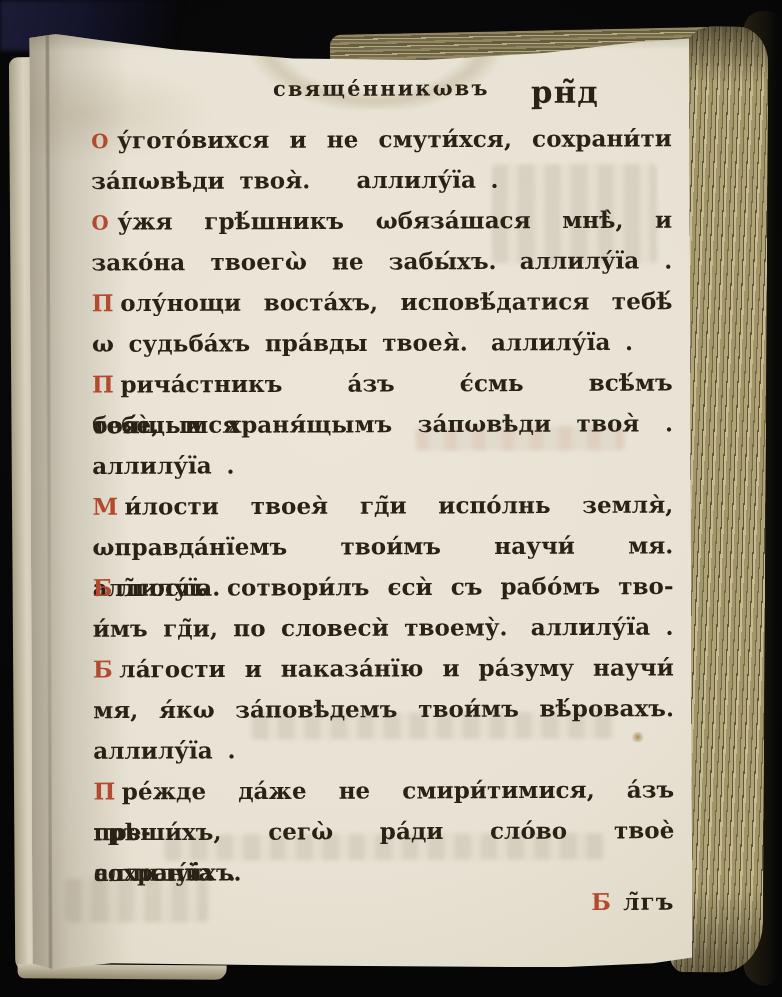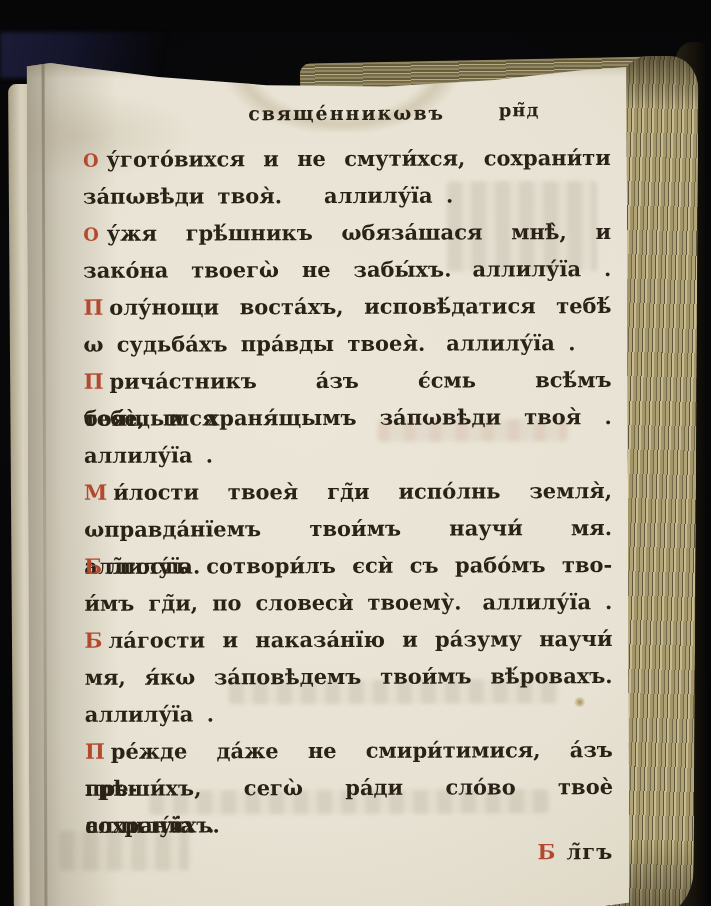--- a/index.html
+++ b/index.html
@@ -1,19 +1,19 @@
 <!DOCTYPE html>
 <html><head>
 <meta charset="utf-8">
 <style>
   html,body{margin:0;padding:0;}
   body{width:711px;height:906px;overflow:hidden;background:#060607;
        font-family:"DejaVu Serif",serif;}
   .scene{position:relative;width:711px;height:686px;background:
-      radial-gradient(130% 120% at 50% 45%, #0b0b0d 0%, #050506 70%, #000 100%); margin-top: 32px;}
+      radial-gradient(130% 120% at 50% 45%, #0b0b0d 0%, #050506 70%, #000 100%);}
   
   .cloth{position:absolute;left:0;top:0;width:190px;height:46px;
       background:linear-gradient(100deg, #1c1c38 0%, #14142a 40%, rgba(10,10,16,0) 85%);
       filter:blur(2px);}
   
   .top-edges{position:absolute;left:300px;top:28px;width:365px;height:32px;
       transform:rotate(-1.2deg);border-radius:10px;opacity:.95;z-index:1;
       background:repeating-linear-gradient(180deg,
         #9a8d63 0 2px,#6b6244 2px 4px,#c0b285 4px 5px,#7a7050 5px 7px);}
   
@@ -63,21 +63,21 @@
   .fleck{position:absolute;left:545px;top:636px;width:12px;height:10px;border-radius:50%;
       background:radial-gradient(circle,#a98e55 0%, rgba(169,142,85,0) 75%);}
   .ghost{position:absolute;filter:blur(2px);border-radius:4px;
       background:repeating-linear-gradient(90deg, rgba(110,100,75,.14) 0 15px,
         rgba(110,100,75,.04) 15px 24px);}
   .ghost.red{background:repeating-linear-gradient(90deg, rgba(165,80,60,.14) 0 12px,
         rgba(120,100,80,.07) 12px 26px);}
   
   .running-head{position:absolute;left:56px;top:40px;width:528px;text-align:center;
       font-size:19px;font-weight:700;letter-spacing:2px;}
-  .folio{position:absolute;left:416px;top:-2px;letter-spacing:1px;font-size:18px;}
+  .folio{position:absolute;left:400px;top:-2px;letter-spacing:1px;font-size:28px;}
   .text-block{position:absolute;left:56px;top:78px;width:528px;
       font-size:21px;font-weight:700;line-height:37px;word-spacing:6px;}
   .line{height:37px;white-space:nowrap;overflow:visible;}
   .line.fill{white-space:normal;text-align:justify;text-align-last:justify;}
   .initial{color:#b3492f;margin-right:6px;}
   .initial.round{font-size:18px;margin-right:8px;}
   .catchword{position:absolute;left:56px;top:778px;width:528px;text-align:right;
       font-size:21px;font-weight:700;letter-spacing:1px;}
   .catchword .initial{margin-right:10px;}
 </style>

